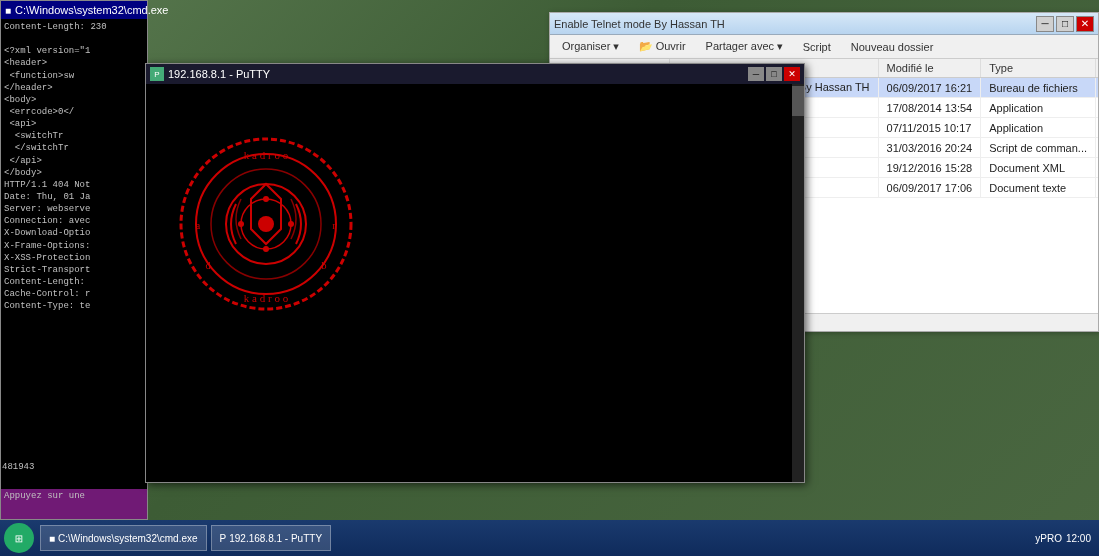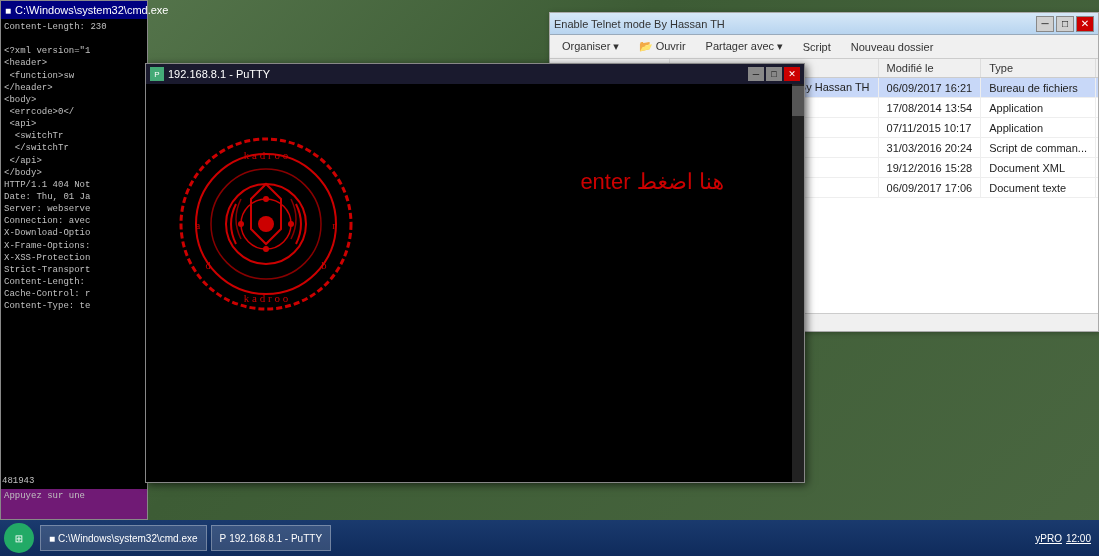--- a/index.html
+++ b/index.html
@@ -104,21 +104,20 @@
       gap: 3px;
     }
     .taskbar-tray {
       margin-left: auto;
       display: flex;
       align-items: center;
       gap: 4px;
       padding-right: 8px;
       color: #fff;
       font-size: 10px;
-      text-decoration: underline;
     }
 
     
     .putty-window {
       position: absolute;
       left: 145px;
       top: 63px;
       width: 660px;
       height: 420px;
       background: #000;
@@ -371,21 +370,21 @@
       <div>Strict-Transport</div>
       <div>Content-Length:</div>
       <div>Cache-Control: r</div>
       <div>Content-Type: te</div>
     </div>
     <div class="cmd-bottom">
       <div>Appuyez sur une</div>
     </div>
   </div>
 
-  <div style="position:absolute;left:2px;bottom:70px;color:#c0c0c0;font-family:'Courier New',monospace;font-size:9px;z-index:11;">481943</div>
+  <div style="position:absolute;left:2px;bottom:84px;color:#c0c0c0;font-family:'Courier New',monospace;font-size:9px;z-index:11;">481943</div>
 
   <div class="putty-window">
     <div class="putty-titlebar">
       <div class="putty-titlebar-icon">P</div>
       <span class="putty-titlebar-text">192.168.8.1 - PuTTY</span>
       <div class="putty-controls">
         <button class="putty-btn">─</button>
         <button class="putty-btn">□</button>
         <button class="putty-btn close">✕</button>
       </div>
@@ -421,21 +420,20 @@
 
         <circle cx="90" cy="90" r="8" fill="#cc0000"></circle>
 
         <text x="22" y="95" fill="#cc0000" font-size="10" text-anchor="middle" font-family="serif">a</text>
         <text x="158" y="95" fill="#cc0000" font-size="10" text-anchor="middle" font-family="serif">r</text>
         <text x="32" y="135" fill="#cc0000" font-size="10" text-anchor="middle" font-family="serif">d</text>
         <text x="148" y="135" fill="#cc0000" font-size="10" text-anchor="middle" font-family="serif">b</text>
       </svg>
 
       <div class="putty-text-arabic">
-        <div>هنا اضغط enter</div>
       </div>
 
       <div class="putty-scrollbar">
         <div class="putty-scroll-thumb"></div>
       </div>
     </div>
   </div>
 
   <div class="explorer-window">
     <div class="explorer-titlebar">

